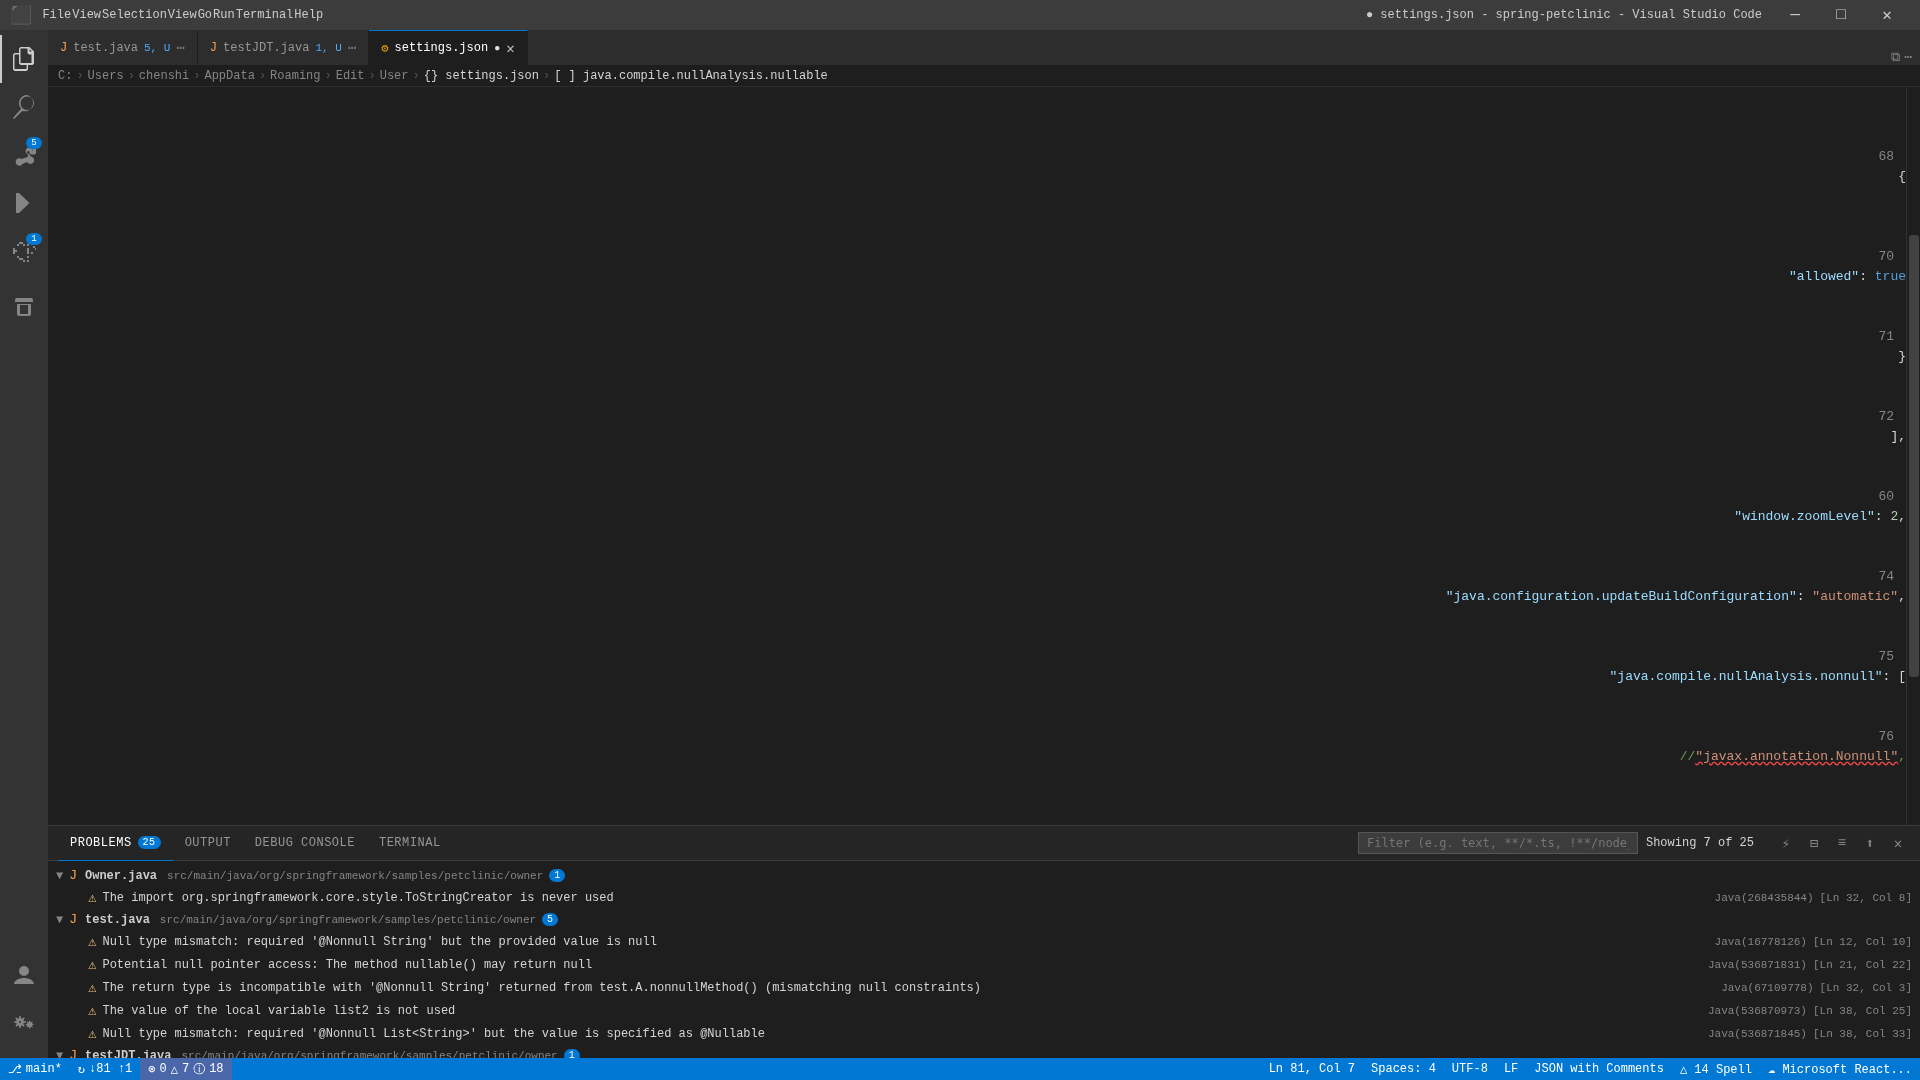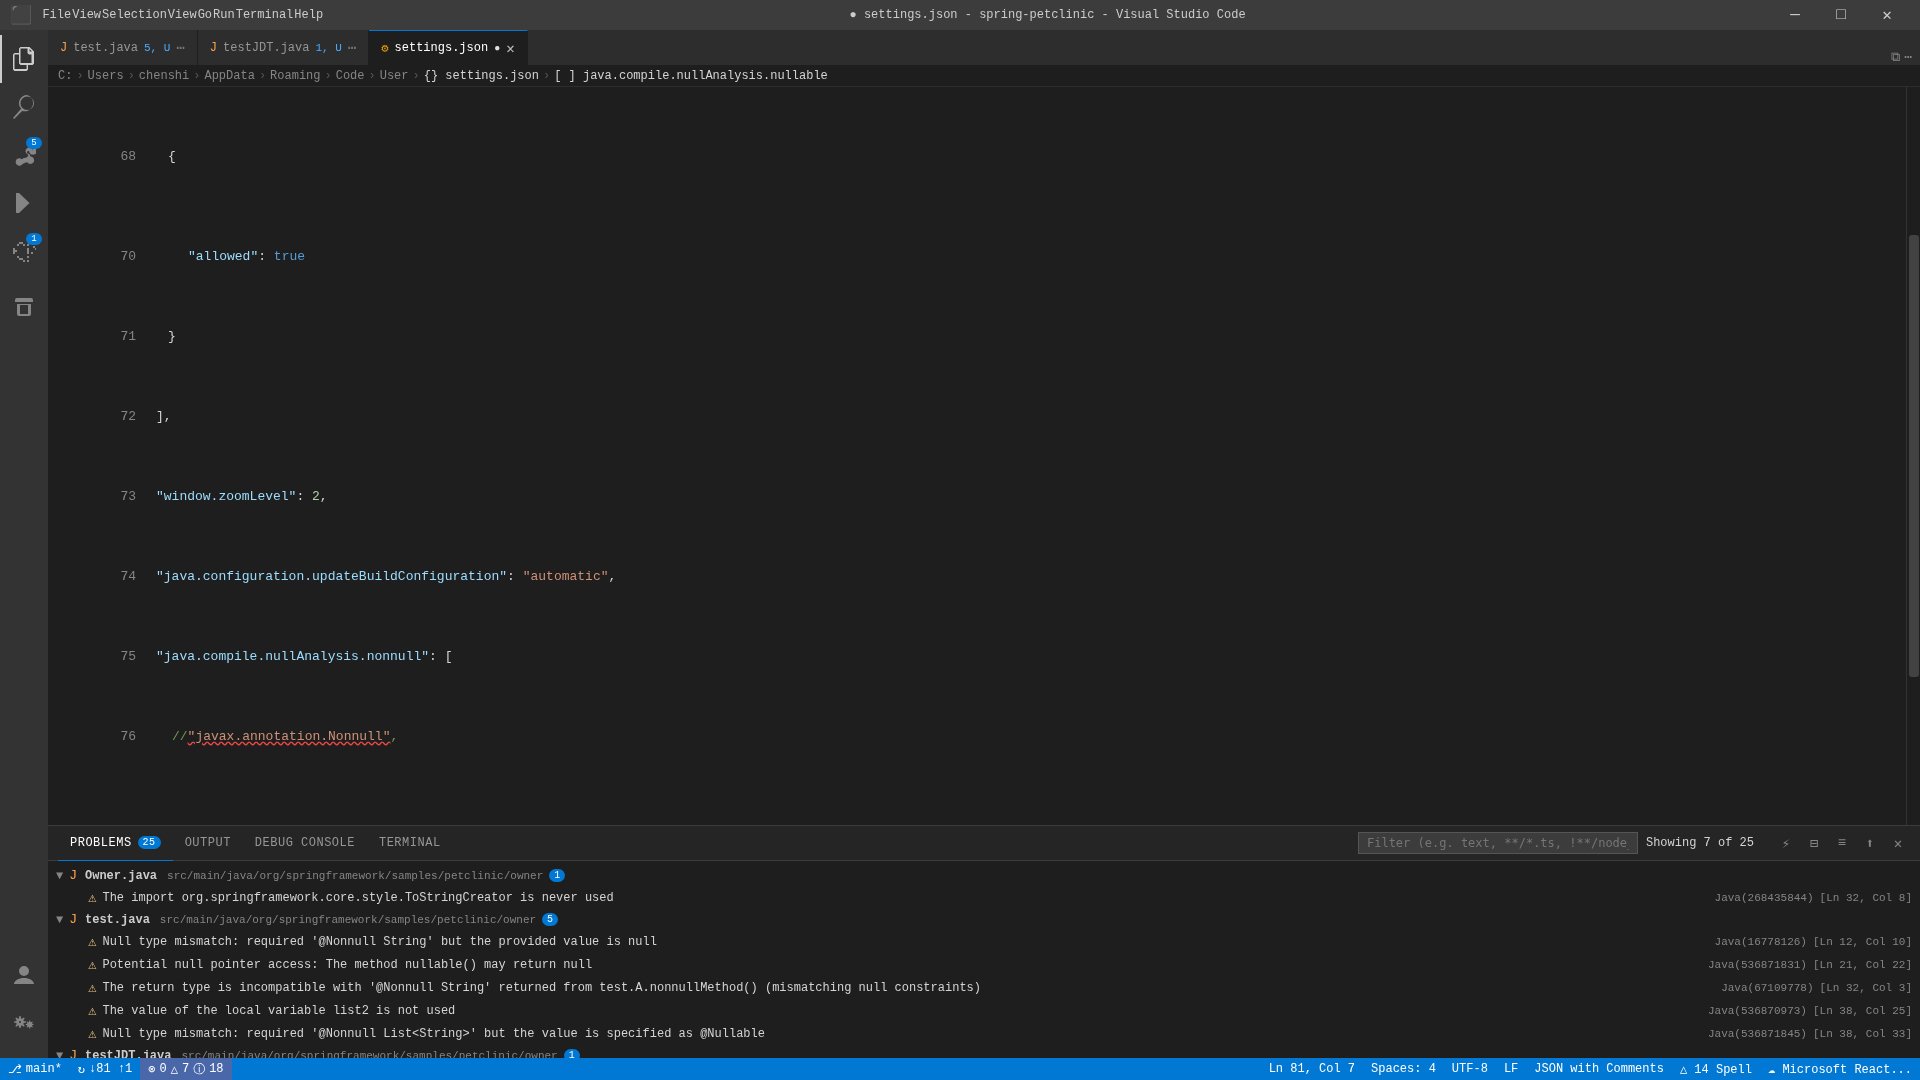--- a/index.html
+++ b/index.html
@@ -19,21 +19,21 @@
       background: #3c3c3c;
       display: flex;
       align-items: center;
       padding: 0 10px;
       gap: 10px;
       font-size: 12px;
       color: #cccccc;
     }
     .titlebar-menu { display: flex; gap: 1px; }
     .titlebar-menu span { cursor: pointer; }
-    .titlebar-title { flex: 1; text-align: center; font-size: 12px; color: #cccccc; }
+    .titlebar-title { flex: 1; text-align: right; font-size: 12px; color: #cccccc; }
     .window-controls { display: flex; gap: 0; margin-left: auto; }
     .window-ctrl-btn {
       width: 46px; height: 30px; display: flex; align-items: center; justify-content: center;
       cursor: pointer; color: #ccc; font-size: 16px;
     }
 
     
     .activity-bar {
       position: absolute;
       left: 0; top: 30px;
@@ -146,21 +146,21 @@
     }
 
     
     .s-key { color: #9cdcfe; }
     .s-str { color: #ce9178; }
     .s-num { color: #b5cea8; }
     .s-bool { color: #569cd6; }
     .s-comment { color: #6a9955; }
     .s-url { color: #ce9178; text-decoration: underline wavy #f44747; }
 
-    .line { height: 20px; display: flex; align-items: flex-end; }
+    .line { height: 20px; display: flex; align-items: flex-end; flex-direction: column; }
     .line-num {
       min-width: 45px;
       color: #858585;
       text-align: right;
       padding-right: 12px;
       user-select: none;
       font-size: 13px;
     }
 
     
@@ -411,21 +411,21 @@
   <span>C:</span>
   <span class="sep">›</span>
   <span>Users</span>
   <span class="sep">›</span>
   <span>chenshi</span>
   <span class="sep">›</span>
   <span>AppData</span>
   <span class="sep">›</span>
   <span>Roaming</span>
   <span class="sep">›</span>
-  <span>Code</span>
+  <span>Edit</span>
   <span class="sep">›</span>
   <span>User</span>
   <span class="sep">›</span>
   <span style="color:#d4d4d4">{} settings.json</span>
   <span class="sep">›</span>
   <span style="color:#d4d4d4">[ ] java.compile.nullAnalysis.nullable</span>
 </div>
 
 <div class="minimap-content-area" style="position:absolute; right:14px; top:87px; width:85px; bottom:255px; background:#252526; border-left:1px solid #3c3c3c; overflow:hidden;">
   <div style="width:100%; height:100%; opacity:0.5; overflow:hidden;">
@@ -456,21 +456,21 @@
       <span class="line-num">71</span>
       <span style="margin-left:20px">}</span>
     </div>
     
     <div class="line">
       <span class="line-num">72</span>
       <span style="margin-left:8px">],</span>
     </div>
     
     <div class="line">
-      <span class="line-num">73</span>
+      <span class="line-num">60</span>
       <span style="margin-left:8px"><span class="s-key">"window.zoomLevel"</span><span>: </span><span class="s-num">2</span><span>,</span></span>
     </div>
     
     <div class="line">
       <span class="line-num">74</span>
       <span style="margin-left:8px"><span class="s-key">"java.configuration.updateBuildConfiguration"</span><span>: </span><span class="s-str">"automatic"</span><span>,</span></span>
     </div>
     
     <div class="line">
       <span class="line-num">75</span>

